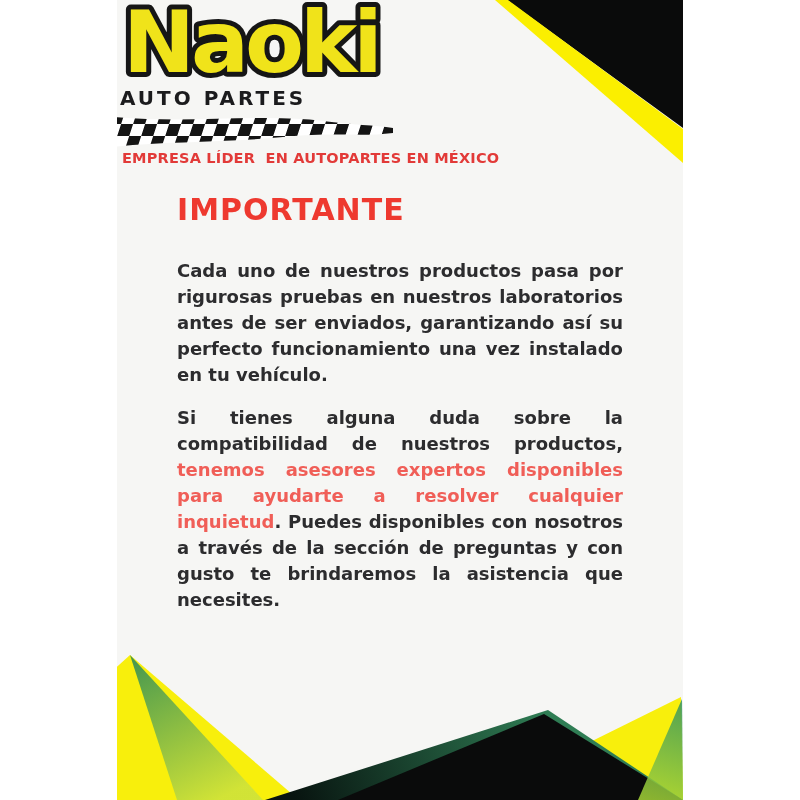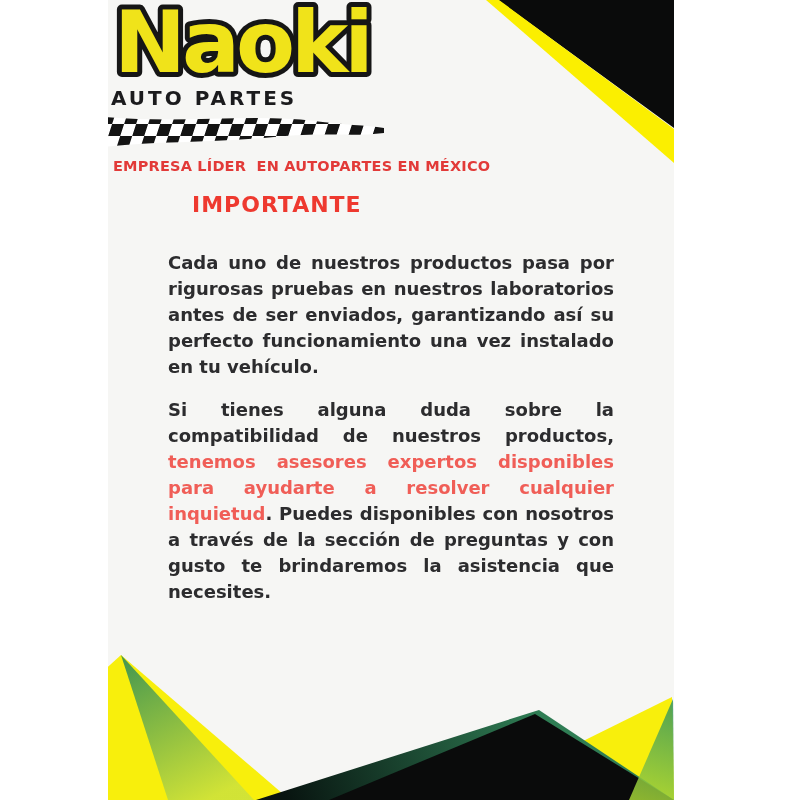--- a/index.html
+++ b/index.html
@@ -1,48 +1,48 @@
 <!DOCTYPE html>
 <html><head>
 <meta charset="utf-8">
 <style>
   html,body{margin:0;padding:0;}
   body{
     width:800px;height:800px;position:relative;background:#ffffff;
     font-family:"DejaVu Sans",sans-serif;overflow:hidden;
   }
   .canvas{
-    position:absolute;left:108px;top:0;width:566px;height:800px;
+    position:absolute;left:117px;top:0;width:566px;height:800px;
     background:#f6f6f4;overflow:hidden;
   }
   .decor{position:absolute;left:0;top:0;z-index:0;}
   .logo-svg{position:absolute;left:0px;top:-8px;z-index:2;}
   .logo-text{
     font-family:"DejaVu Sans",sans-serif;font-weight:bold;font-size:86px;
     letter-spacing:-4px;fill:#f0e31a;stroke:#161616;stroke-width:10px;
     paint-order:stroke;stroke-linejoin:round;
   }
   .brand-subtext{
     position:absolute;left:3px;top:86px;z-index:2;
     font-size:20px;font-weight:bold;color:#1b1b1d;letter-spacing:3px;white-space:pre;
   }
   .flag{position:absolute;left:-4px;top:112px;z-index:2;}
   .brand-tagline{
     position:absolute;left:5px;top:150px;z-index:2;
-    font-size:14.5px;font-weight:bold;color:#e23a38;letter-spacing:0.2px;white-space:pre;margin-top:8px;
+    font-size:14.5px;font-weight:bold;color:#e23a38;letter-spacing:0.2px;white-space:pre;
   }
   .heading{
     position:absolute;left:60px;top:192px;z-index:2;
-    font-size:22px;font-weight:bold;color:#ee392f;letter-spacing:1px;white-space:pre;margin-left:24px;
+    font-size:30px;font-weight:bold;color:#ee392f;letter-spacing:1px;white-space:pre;
   }
   .body-copy{
     position:absolute;left:60px;top:250px;width:446px;z-index:2;
   }
   .body-copy p{
-    margin:0 0 17px 0;font-size:18px;line-height:26px;font-weight:bold;
+    margin:8px 0 17px 0;font-size:18px;line-height:26px;font-weight:bold;
     color:#2c2c2e;text-align:justify;
   }
   .hl{color:#f05e57;}
 </style>
 </head>
 <body>
 
 <div class="canvas">
 
   <svg class="decor" width="566" height="800" viewBox="0 0 566 800">

